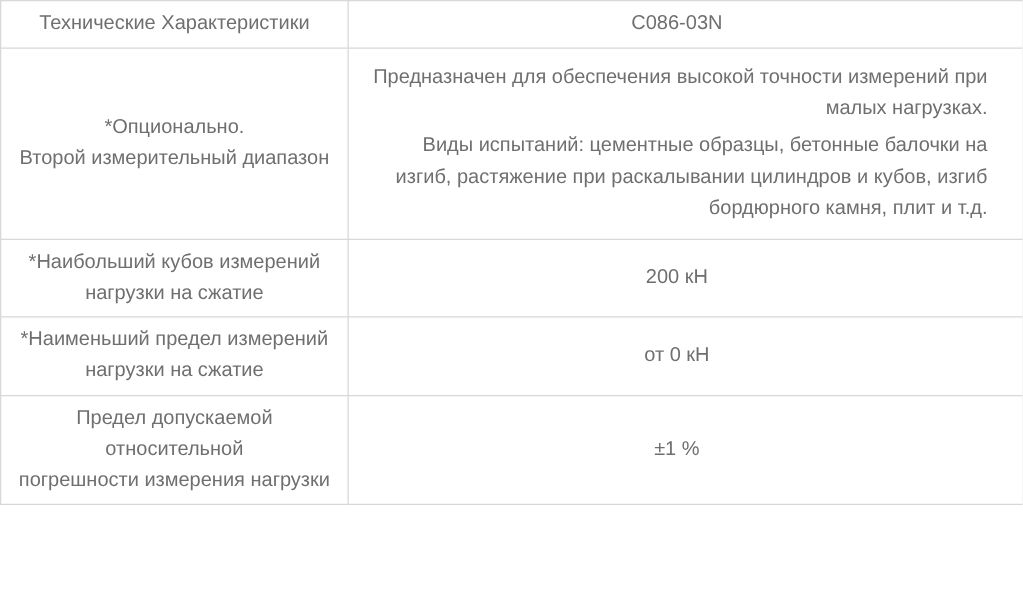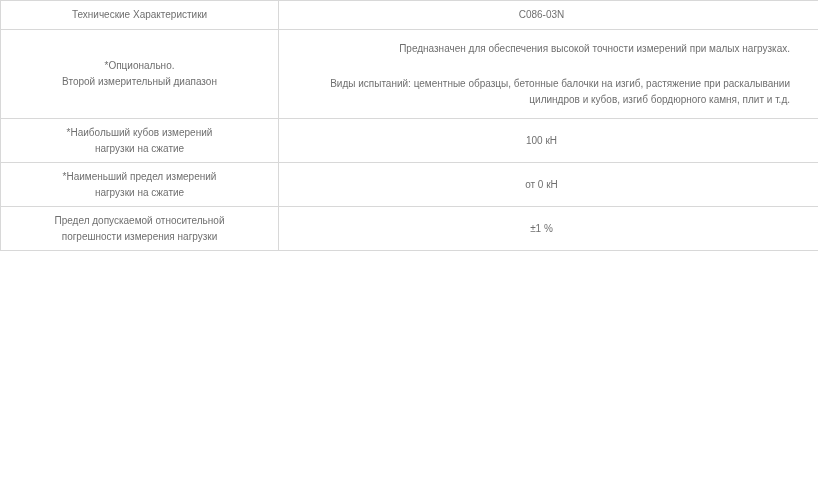--- a/index.html
+++ b/index.html
@@ -20,21 +20,21 @@
     width: 818px;
     border-collapse: collapse;
     table-layout: fixed;
   }
   .spec-table col.c-left { width: 278px; }
   .spec-table col.c-right { width: 540px; }
 
   .spec-table td {
     border: 1px solid #d8d8d8;
     padding: 6px 10px;
-    font-size: 10px;
+    font-size: 16px;
     line-height: 1.55;
     text-align: center;
     vertical-align: middle;
     color: #6f6f6f;
     word-wrap: break-word;
   }
   .spec-table tr:first-child td {
     border-top: 1px solid #d8d8d8;
   }
   .spec-table td.left-cell {
@@ -50,21 +50,21 @@
     padding-bottom: 11px;
   }
   .line {
     display: block;
   }
   .wide-para {
     display: block;
     text-align: right;
   }
   .wide-para + .wide-para {
-    margin-top: 20px;
+    margin-top: 6px;
   }
 </style>
 </head>
 <body>
 
 <table class="spec-table">
   <colgroup>
     <col class="c-left">
     <col class="c-right">
   </colgroup>
@@ -91,21 +91,21 @@
         <span class="wide-para">Виды испытаний: цементные образцы, бетонные балочки на изгиб, растяжение при раскалывании цилиндров и кубов, изгиб бордюрного камня, плит и т.д.</span>
       </td>
     </tr>
 
     <tr>
       <td class="left-cell">
         <span class="line">*Наибольший кубов измерений</span>
         <span class="line">нагрузки на сжатие</span>
       </td>
       <td class="right-cell">
-        <span class="line">100 кН</span>
+        <span class="line">200 кН</span>
       </td>
     </tr>
 
     <tr>
       <td class="left-cell">
         <span class="line">*Наименьший предел измерений</span>
         <span class="line">нагрузки на сжатие</span>
       </td>
       <td class="right-cell">
         <span class="line">от 0 кН</span>

